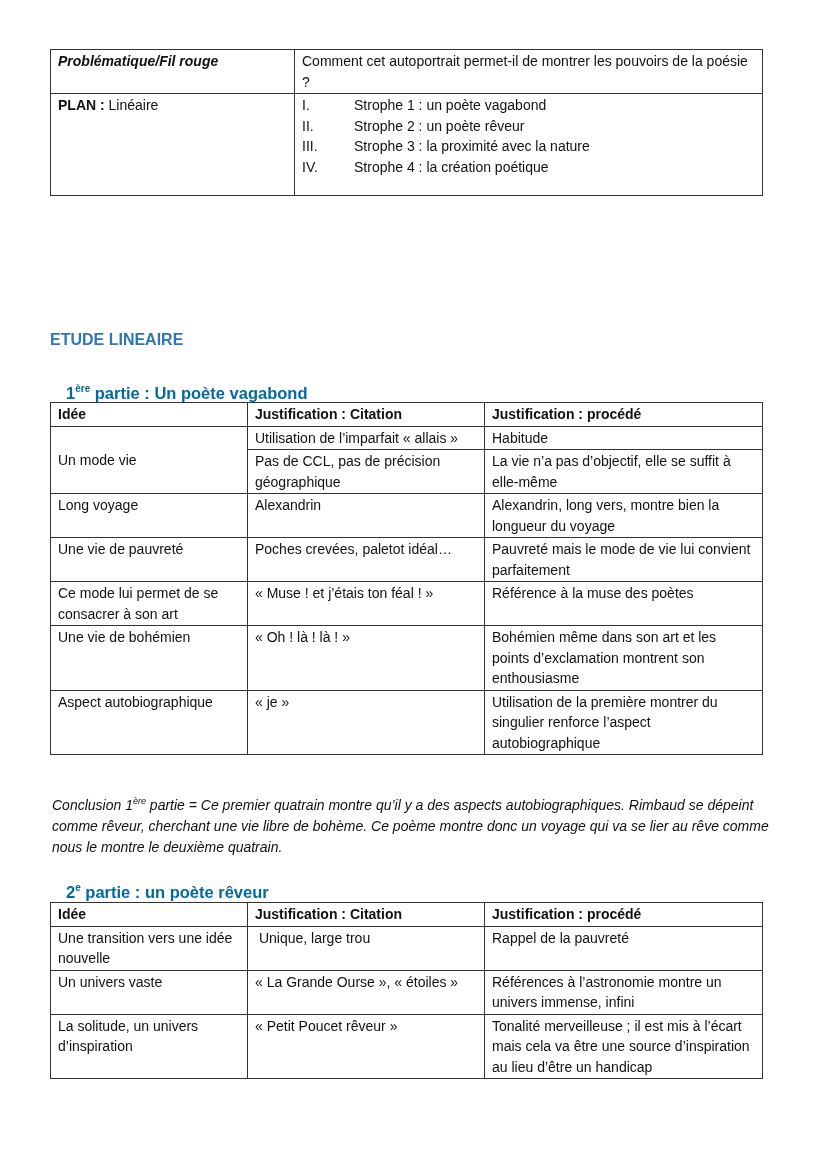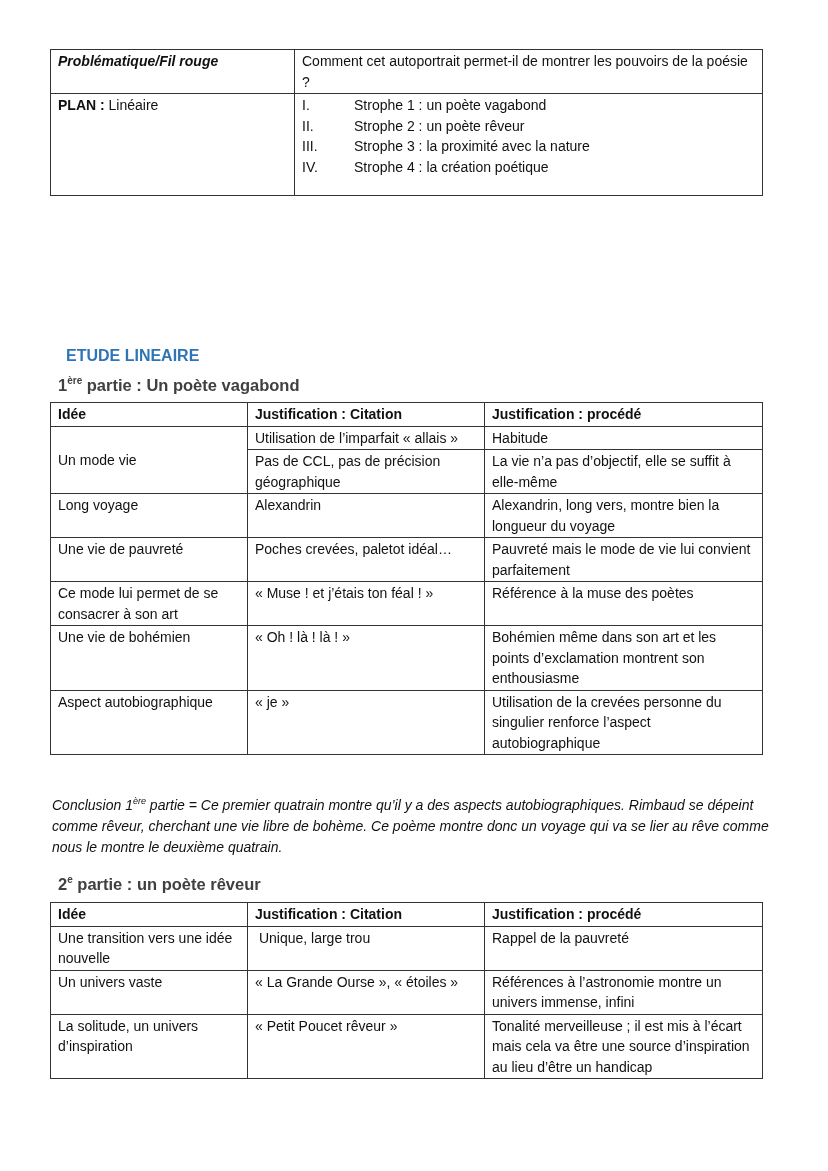--- a/index.html
+++ b/index.html
@@ -14,24 +14,24 @@
       border: 1px solid #333333; vertical-align: top; text-align: left;
       padding: 1px 7px 1px 7px; line-height: 20.5px; font-size: 14px; font-weight: normal;
     }
     th { font-weight: bold; }
     .info td.label { font-weight: bold; font-style: italic; }
     .info td.label-plain .b { font-weight: bold; }
     .plan-list { margin: 0; padding: 0; list-style: none; }
     .plan-list li { display: flex; }
     .plan-list .num { width: 52px; flex: none; }
     h2 {
-      margin: 16px; font-size: 16px; font-weight: bold; color: #2e75b6; position: absolute; left: 0;
+      margin: 0; font-size: 16px; font-weight: bold; color: #2e75b6; position: absolute; left: 0;
     }
     h3 {
-      margin: 8px; font-size: 16.5px; font-weight: bold; color: #404040; position: absolute; left: 0;
+      margin: 16px; font-size: 16.5px; font-weight: bold; color: #0369a1; position: absolute; left: 0;
     }
     h3 sup { font-size: 10px; vertical-align: 7px; }
     .conclusion {
       position: absolute; left: 0; width: 725px; font-weight: normal; font-style: italic;
       font-size: 14px; line-height: 21px; margin: 2px;
     }
     .conclusion sup { font-size: 9px; vertical-align: 6px; }
     .abs { position: absolute; left: 0; }
   </style>
 </head>
@@ -116,21 +116,21 @@
       <td>Référence à la muse des poètes</td>
     </tr>
     <tr>
       <td>Une vie de bohémien</td>
       <td>« Oh ! là ! là ! »</td>
       <td>Bohémien même dans son art et les points d’exclamation montrent son enthousiasme</td>
     </tr>
     <tr>
       <td>Aspect autobiographique</td>
       <td>« je »</td>
-      <td>Utilisation de la crevées personne du singulier renforce l’aspect autobiographique</td>
+      <td>Utilisation de la première montrer du singulier renforce l’aspect autobiographique</td>
     </tr>
   </tbody>
     </table>
 
   <p class="conclusion" style="top:740px;"><span>Conclusion 1</span><sup>ère</sup><span> partie = Ce premier quatrain montre qu’il y a des aspects autobiographiques. Rimbaud se dépeint comme rêveur, cherchant une vie libre de bohème. Ce poème montre donc un voyage qui va se lier au rêve comme nous le montre le deuxième quatrain.</span></p>
 
   <h3 style="top:817px;"><span>2</span><sup>e</sup><span> partie :  un poète rêveur</span></h3>
 
   <table class="abs" style="top:853px;">
     <colgroup>

